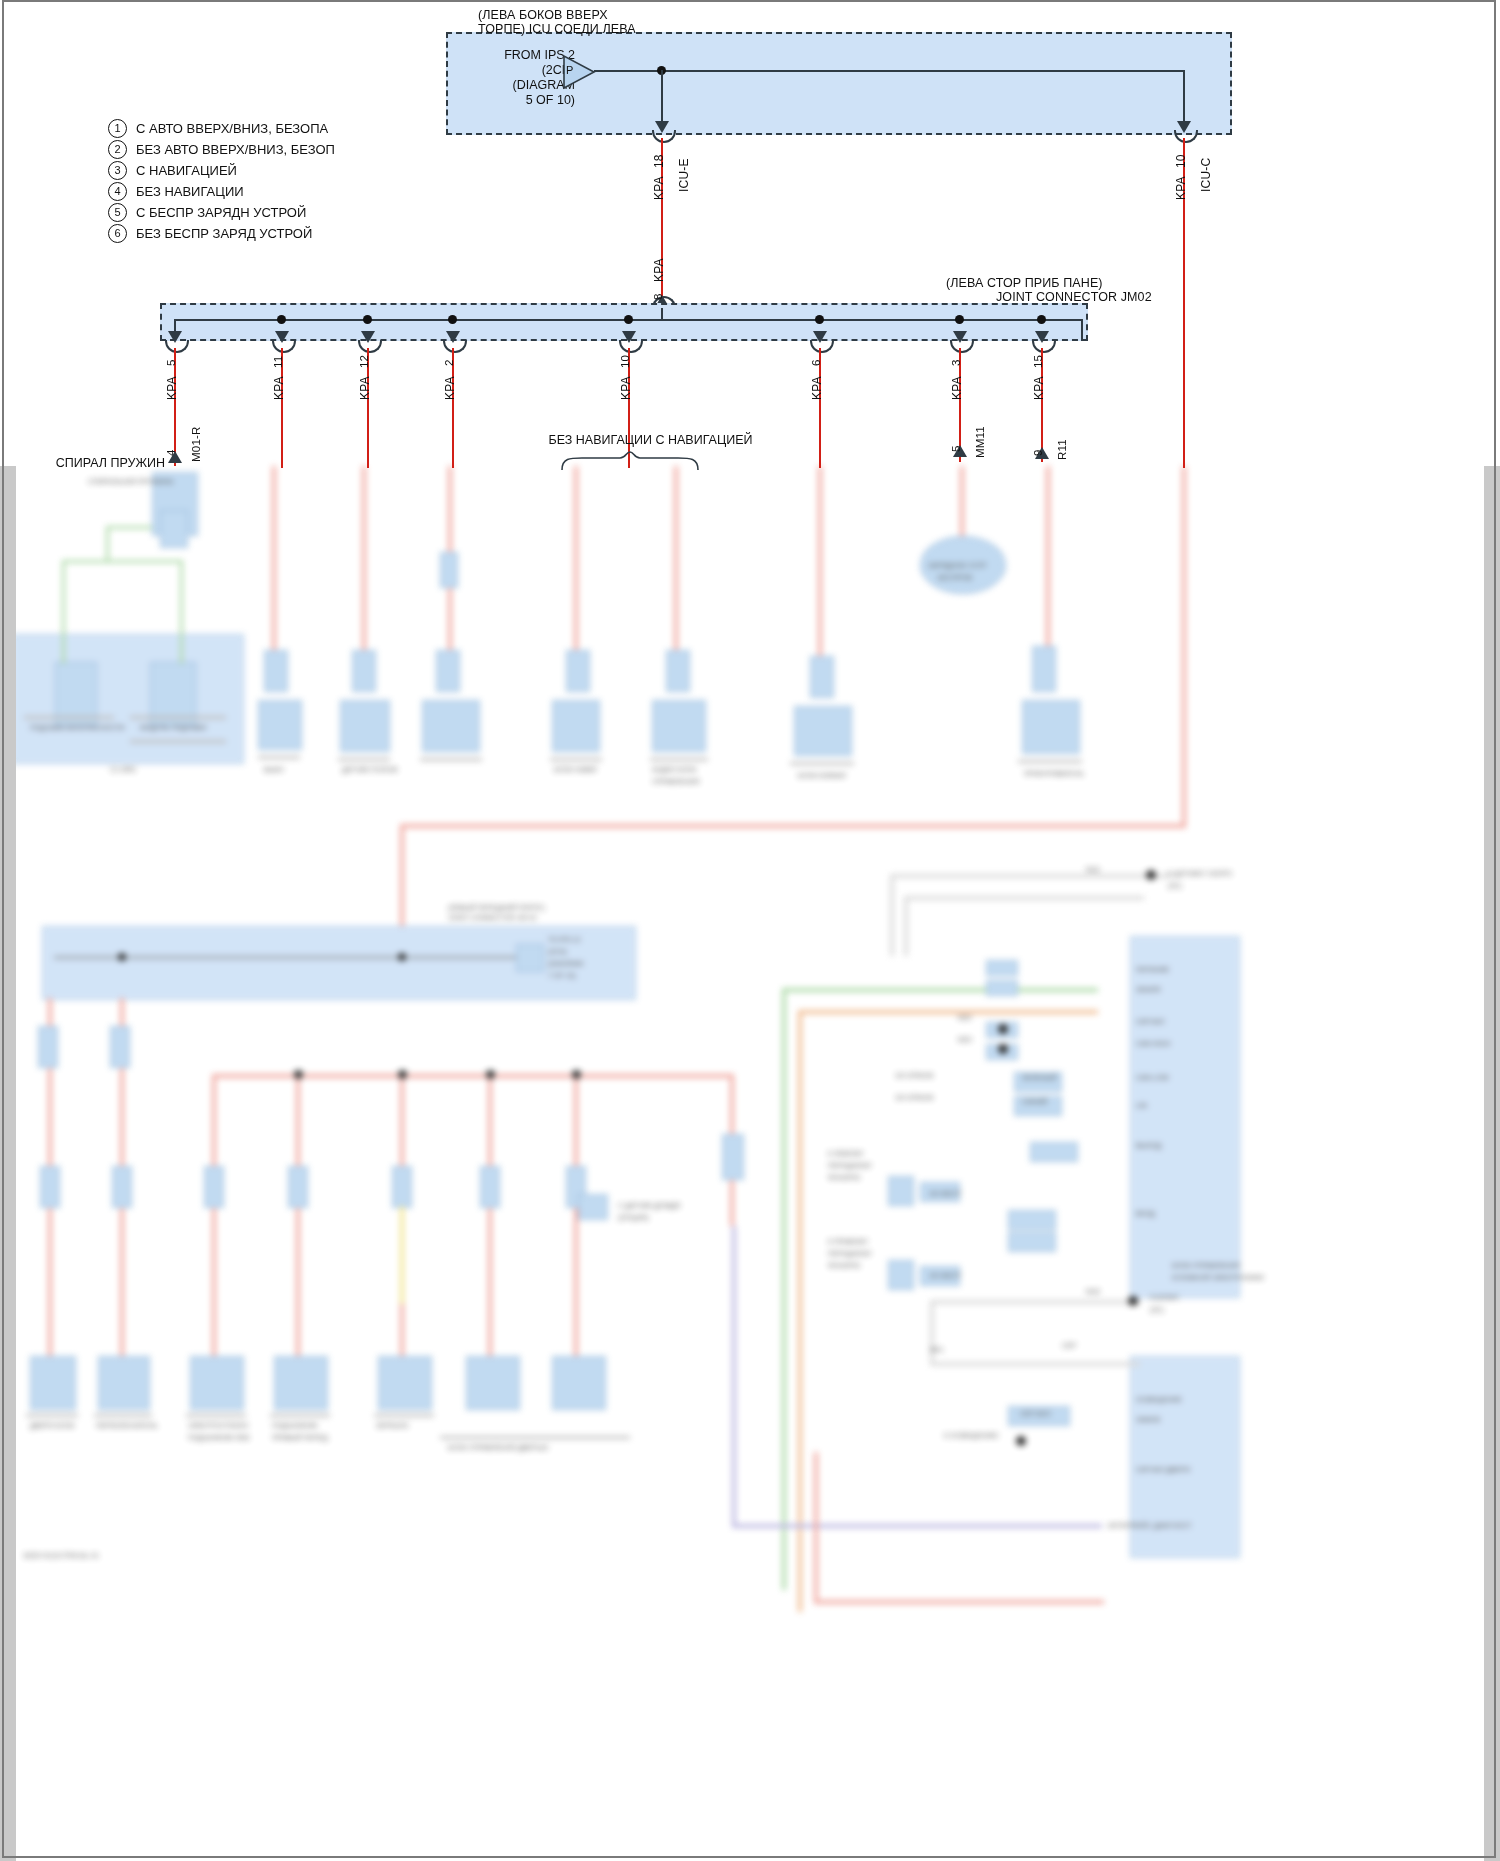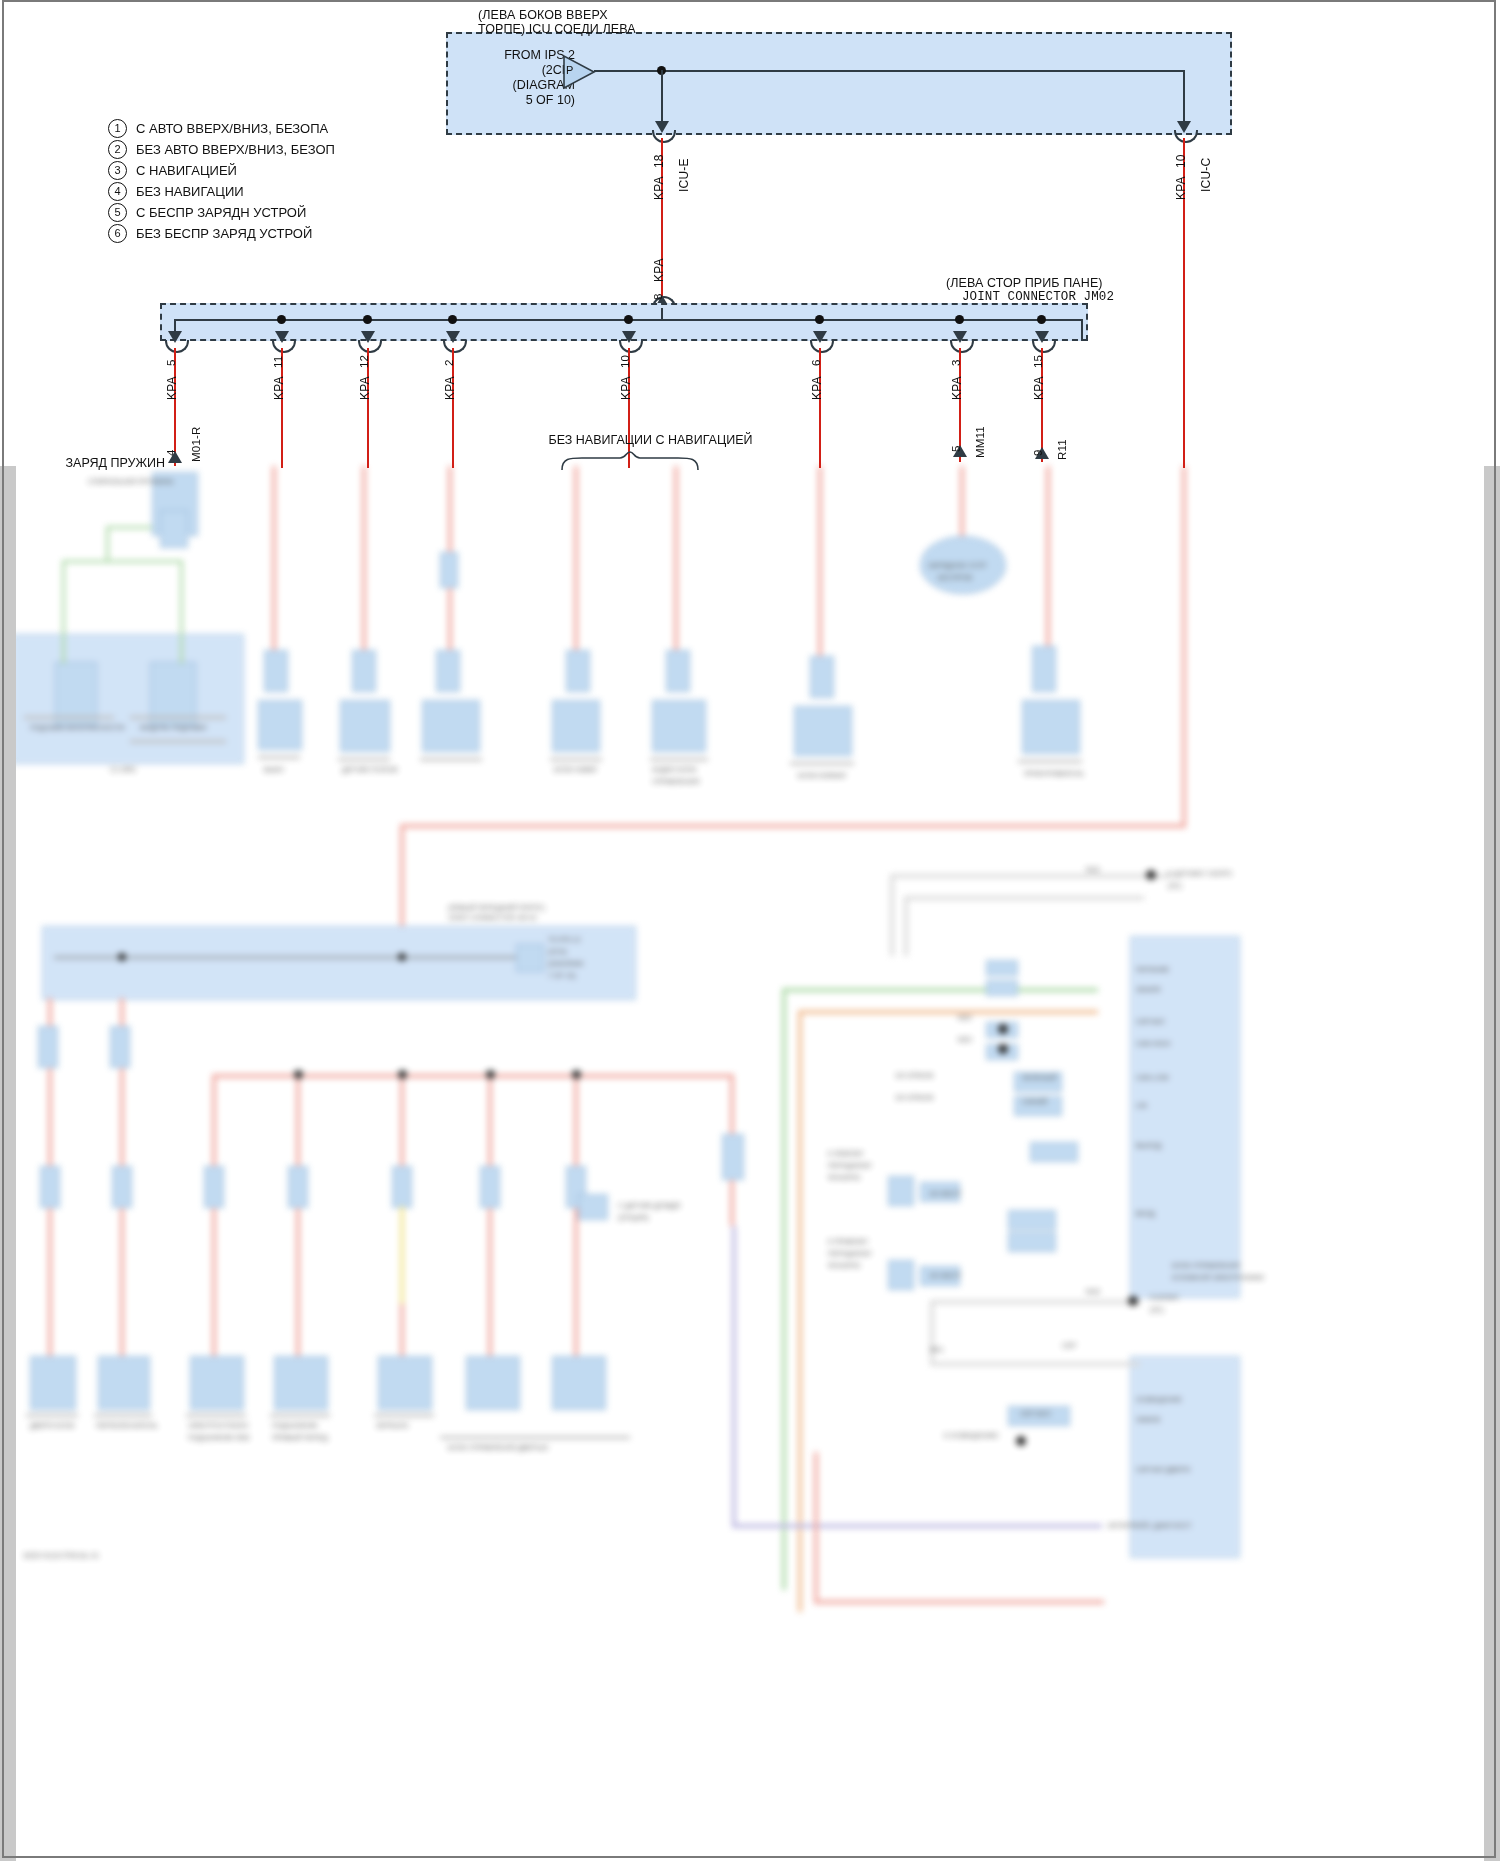--- a/index.html
+++ b/index.html
@@ -376,21 +376,21 @@
   <div class="vtext" style="left:1174px;top:200px;">KPA</div>
 
   <div class="cup-up" style="left:652px;top:296px;"></div>
   <svg class="abs" style="left:654px;top:294px;" width="16" height="20">
     <polygon points="8,1 1,13 15,13" fill="#2f3b44"></polygon>
   </svg>
   <div class="vtext vtext-sm" style="left:652px;top:300px;">8</div>
 
   <div class="module" style="left:160px;top:303px;width:928px;height:38px;"></div>
   <div class="module-label" style="left:946px;top:276px;">(ЛЕВА СТОР ПРИБ ПАНЕ)</div>
-  <div class="module-label" style="left:962px;top:290px;font-family:Liberation Mono, monospace;">JOINT CONNECTOR JM02</div>
+  <div class="module-label" style="left:996px;top:290px;">JOINT CONNECTOR JM02</div>
 
   <div class="wire-h" style="left:174px;top:319px;width:908px;"></div>
   <div class="wire-v-dark" style="left:174px;top:319px;height:22px;"></div>
   <div class="wire-v-dark" style="left:1081px;top:319px;height:22px;"></div>
   <div class="wire-v-dark" style="left:661px;top:308px;height:12px;"></div>
 
   <div class="node" style="left:170px;top:315px;opacity:0;"></div>
   <svg class="abs" style="left:167px;top:328px;" width="16" height="16">
     <polygon points="8,15 1,3 15,3" fill="#2f3b44"></polygon>
   </svg>
@@ -476,21 +476,21 @@
   </svg>
   <div class="vtext vtext-sm" style="left:1032px;top:456px;">9</div>
   <div class="vtext vtext-sm" style="left:1056px;top:460px;">R11</div>
 
   <div class="txt txt-c" style="left:533px;top:433px;width:235px;">БЕЗ НАВИГАЦИИ С НАВИГАЦИЕЙ</div>
 
   <svg class="abs" style="left:560px;top:450px;" width="140" height="22">
     <path d="M2,20 C2,8 10,8 22,8 L60,8 C66,8 66,2 70,2 C74,2 74,8 80,8 L118,8 C130,8 138,8 138,20" fill="none" stroke="#2f3b44" stroke-width="1.6"></path>
   </svg>
 
-  <div class="txt txt-r" style="left:20px;top:456px;width:145px;">ЗАРЯД ПРУЖИН</div>
+  <div class="txt txt-r" style="left:20px;top:456px;width:145px;">СПИРАЛ ПРУЖИН</div>
 
   <div class="legend">
     <div class="legend-row">
       <div class="legend-num">1</div>
       <div class="legend-text">С АВТО ВВЕРХ/ВНИЗ, БЕЗОПА</div>
     </div>
     <div class="legend-row">
       <div class="legend-num">2</div>
       <div class="legend-text">БЕЗ АВТО ВВЕРХ/ВНИЗ, БЕЗОП</div>
     </div>

